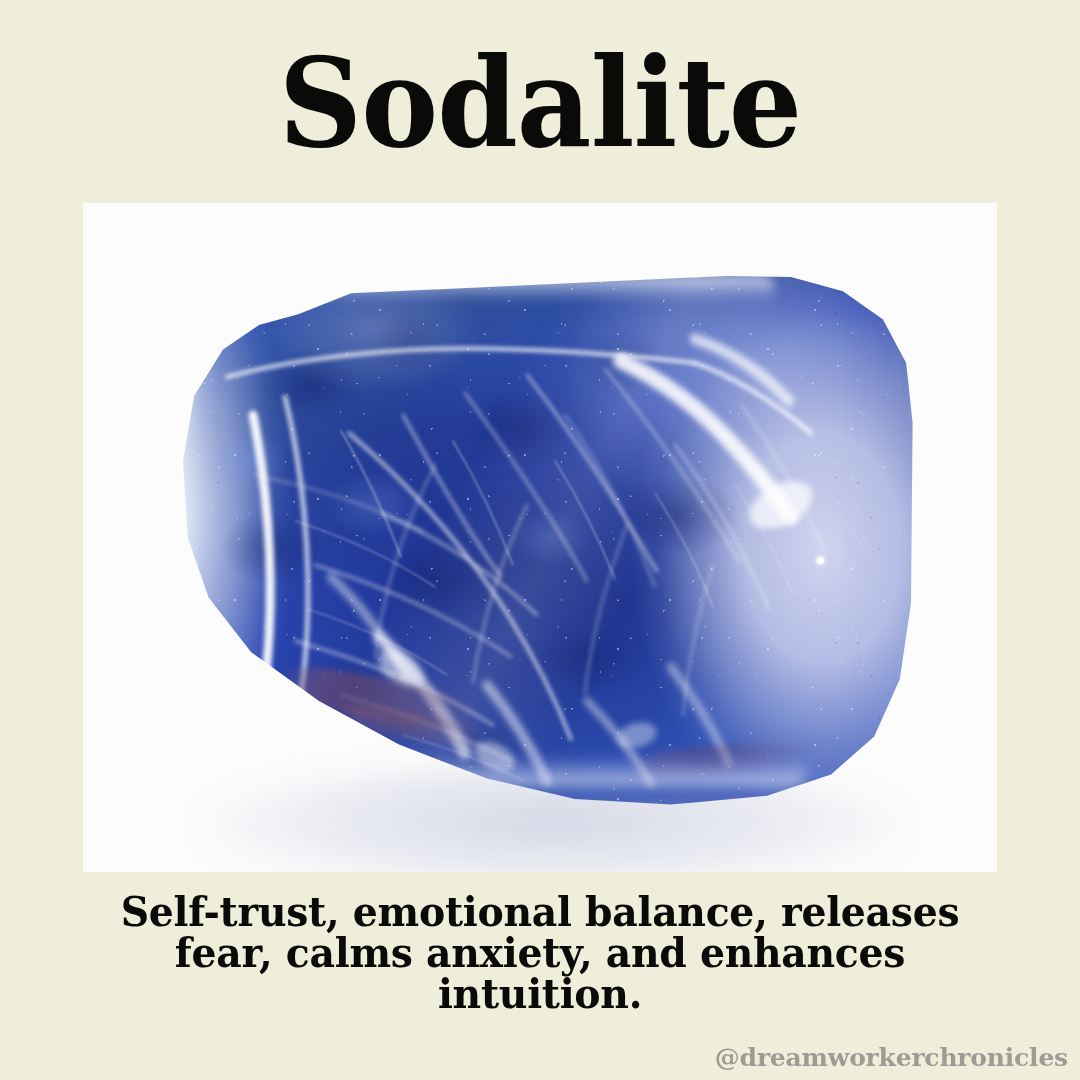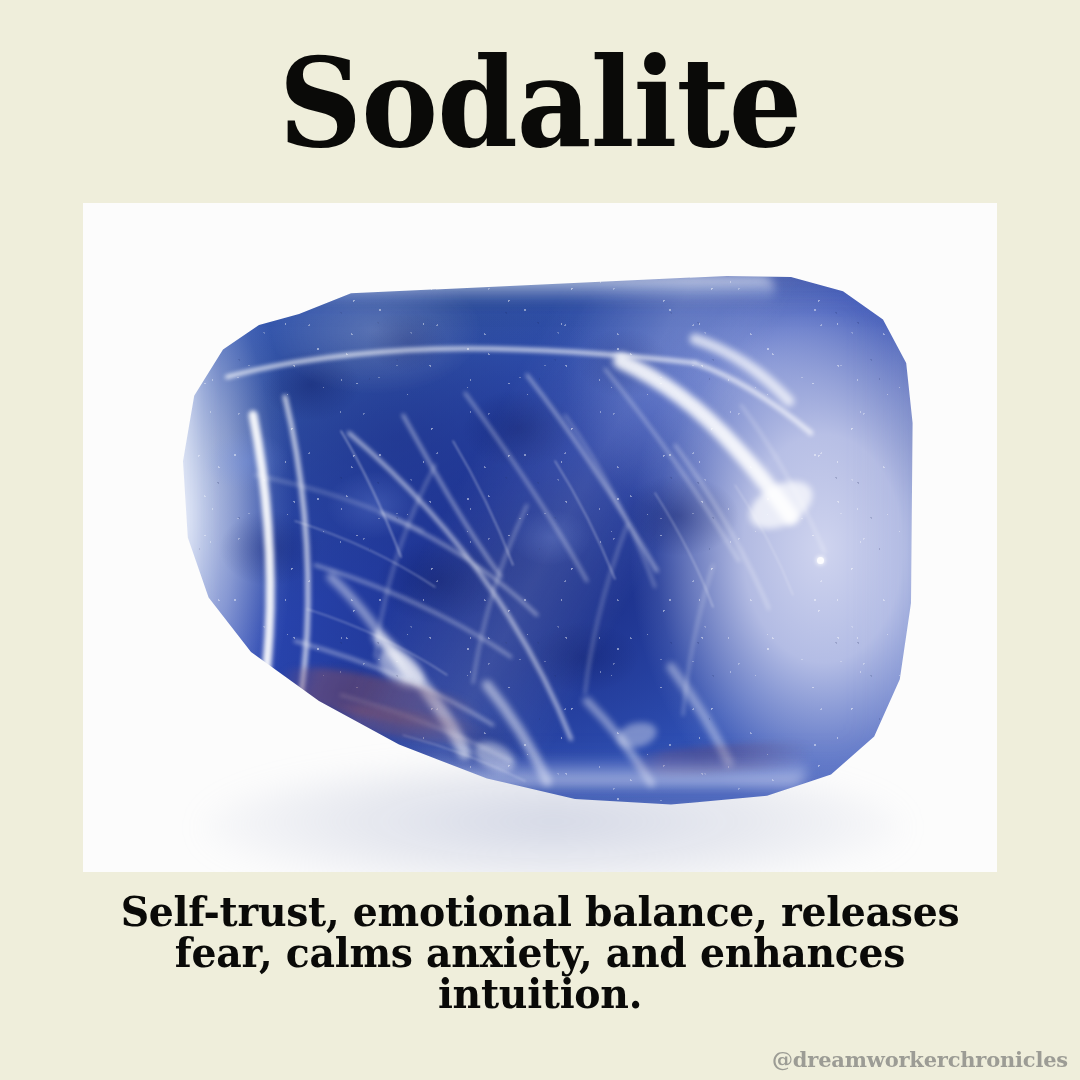--- a/index.html
+++ b/index.html
@@ -290,21 +290,21 @@
     transform-origin:center top;
   }
   #caption .l{display:block;white-space:nowrap;}
 
   
   #watermark{
     position:absolute;
     right:12px;bottom:8px;
     font-family:"DejaVu Serif","Liberation Serif",serif;
     font-weight:700;
-    font-size:21px;
+    font-size:25px;
     color:#9c9c95;
     letter-spacing:-0.2px;
     white-space:nowrap;
   }
 </style>
 </head>
 <body>
 
 <div id="card">
 

